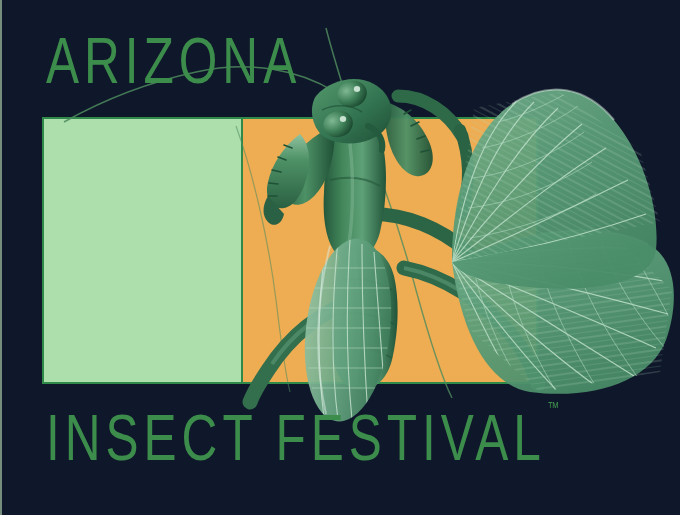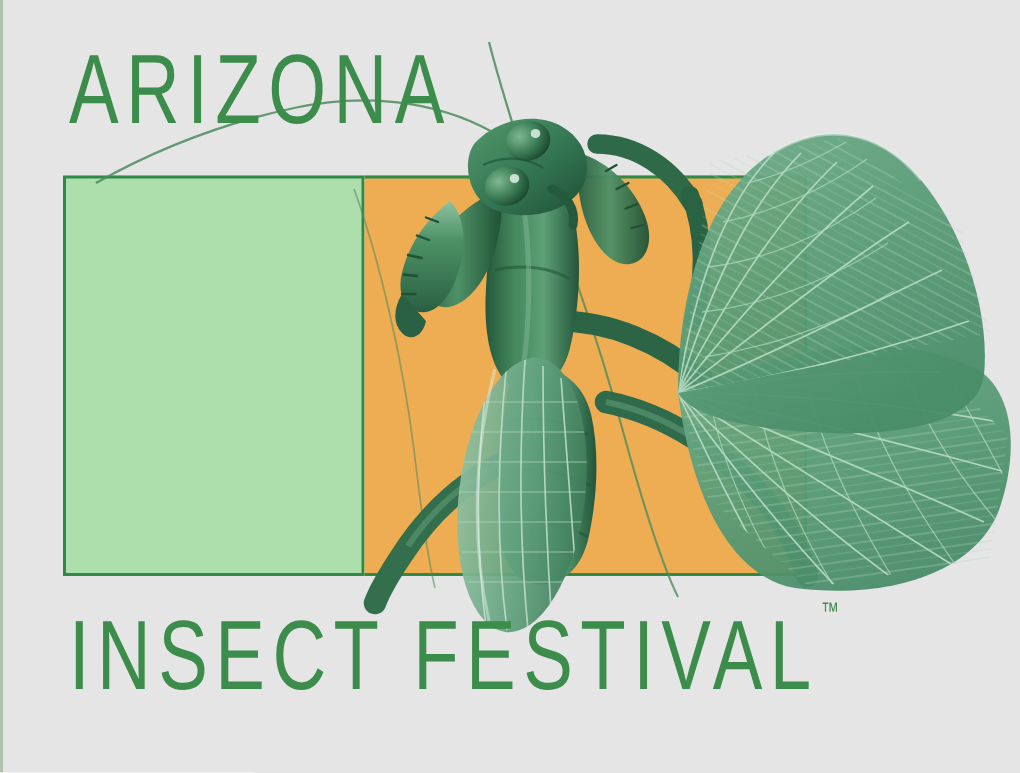--- a/index.html
+++ b/index.html
@@ -5,21 +5,21 @@
 <style>
   html, body {
     margin: 0;
     padding: 0;
     background: #ffffff;
   }
   #poster {
     position: relative;
     width: 680px;
     height: 515px;
-    background: #e5e5e5;
+    background: #0f172a;
     overflow: hidden;
     font-family: "Liberation Sans", sans-serif;
     -webkit-font-smoothing: antialiased;
   }
   
   .scan-edge {
     position: absolute;
     left: 0; top: 0;
     width: 2px; height: 100%;
     background: #9BB79B;

